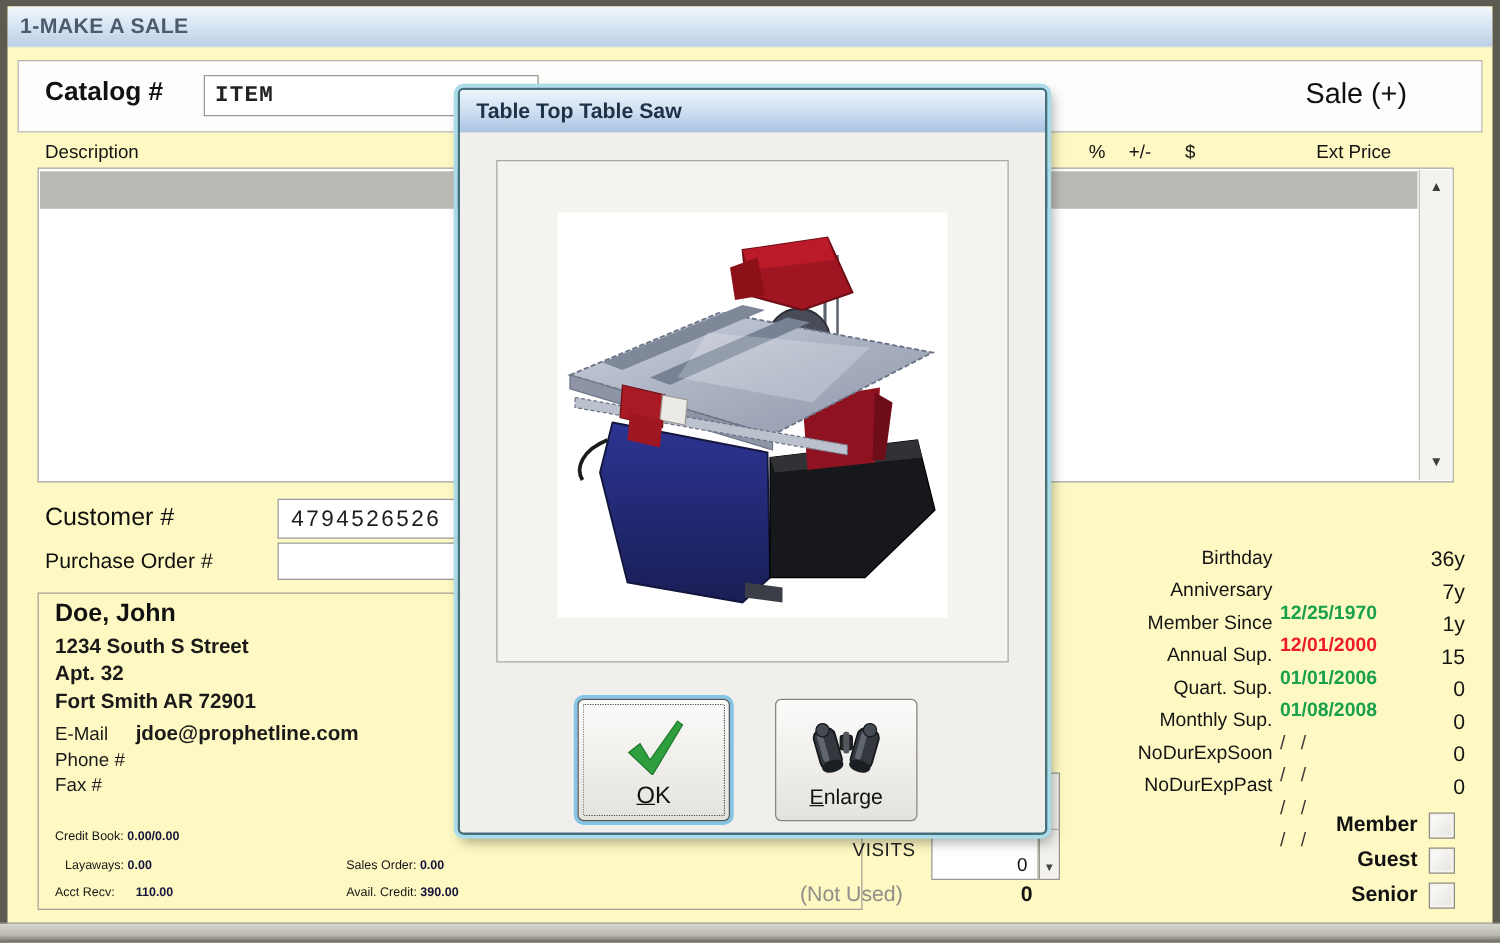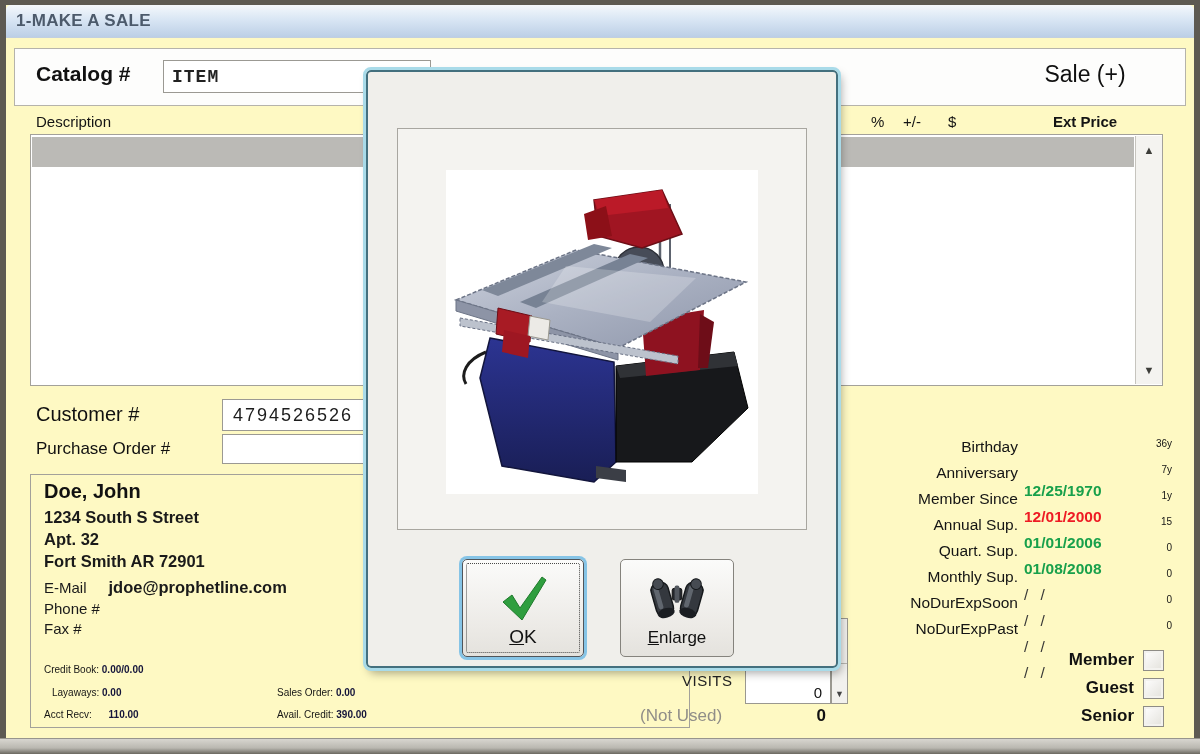--- a/index.html
+++ b/index.html
@@ -62,21 +62,21 @@
   .visits-spin .dn{position:absolute;left:0;bottom:4px;width:100%;text-align:center;font-size:9px;color:#444;}
   .notused-label{left:640px;top:706px;font-size:17px;color:#908e88;}
   .notused-value{left:790px;top:706px;width:36px;text-align:right;font-size:17px;font-weight:bold;color:#111;}
   
   .stat-row{height:26px;position:absolute;left:860px;width:316px;}
   .stat-label{position:absolute;right:158px;top:0;font-size:15.5px;color:#141414;white-space:nowrap;}
   .stat-date{position:absolute;left:164px;top:0;font-size:15.5px;font-weight:bold;white-space:nowrap;margin-top:44px;}
   .stat-date.green{color:#18a04b;}
   .stat-date.red{color:#ee1b24;}
   .stat-date.plain{color:#3a3a38;font-weight:normal;letter-spacing:4px;}
-  .stat-extra{position:absolute;right:4px;top:0;font-size:10px;color:#141414;}
+  .stat-extra{position:absolute;right:4px;top:0;font-size:17px;color:#141414;}
   
   .flag-row{position:absolute;left:960px;width:214px;height:22px;}
   .flag-label{position:absolute;right:40px;font-size:17px;font-weight:bold;color:#111;}
   .flag-box{position:absolute;right:10px;top:0;width:21px;height:21px;border:1px solid #8e8c86;
     background:linear-gradient(135deg,#ffffff,#e3e1db);box-shadow:inset 0 0 0 2px #f3f2ef;}
   
   .modal{
     left:366px;top:70px;width:472px;height:598px;z-index:60;
     background:#f0efeb;border:2px solid #44707e;outline:3px solid #a9dbe9;border-radius:5px;
     box-shadow:3px 5px 10px rgba(0,0,0,.35);
@@ -121,21 +121,21 @@
   <div class="abs catalog-label">Catalog #</div>
   <div class="abs catalog-input">
     <span>ITEM</span>
   </div>
   <div class="abs sale-label">Sale (+)</div>
 
   <div class="abs hdr" style="left:36px;top:113px;">Description</div>
   <div class="abs hdr" style="left:871px;top:113px;">%</div>
   <div class="abs hdr" style="left:903px;top:113px;">+/-</div>
   <div class="abs hdr" style="left:948px;top:113px;">$</div>
-  <div class="abs hdr" style="left:1053px;top:113px;font-weight:bold;">Ext Price</div>
+  <div class="abs hdr" style="left:1053px;top:113px;">Ext Price</div>
 
   <div class="abs list-box"></div>
   <div class="abs list-sel-row"></div>
   <div class="abs v-scrollbar">
     <div class="sb-btn" style="top:2px;">
         <span>▲</span>
       </div>
     <div class="sb-btn" style="bottom:2px;top:auto;">
         <span>▼</span>
       </div>
@@ -239,20 +239,23 @@
   <div class="flag-row" style="top:678px;">
     <span class="flag-label">Guest</span>
     <span class="flag-box"></span>
   </div>
   <div class="flag-row" style="top:706px;">
     <span class="flag-label">Senior</span>
     <span class="flag-box"></span>
   </div>
 
   <div class="abs modal">
+    <div class="modal-title">
+      <span>Table Top Table Saw</span>
+    </div>
 
     <div class="img-frame"></div>
     <div class="img-white">
       <svg width="312" height="324" viewBox="0 0 312 324">
         <defs>
           <linearGradient id="steel" x1="0" y1="0" x2="1" y2="1">
             <stop offset="0" stop-color="#cdd2dd"></stop>
               <stop offset=".5" stop-color="#aab1c2"></stop>
               <stop offset="1" stop-color="#8e96aa"></stop>
           </linearGradient>

